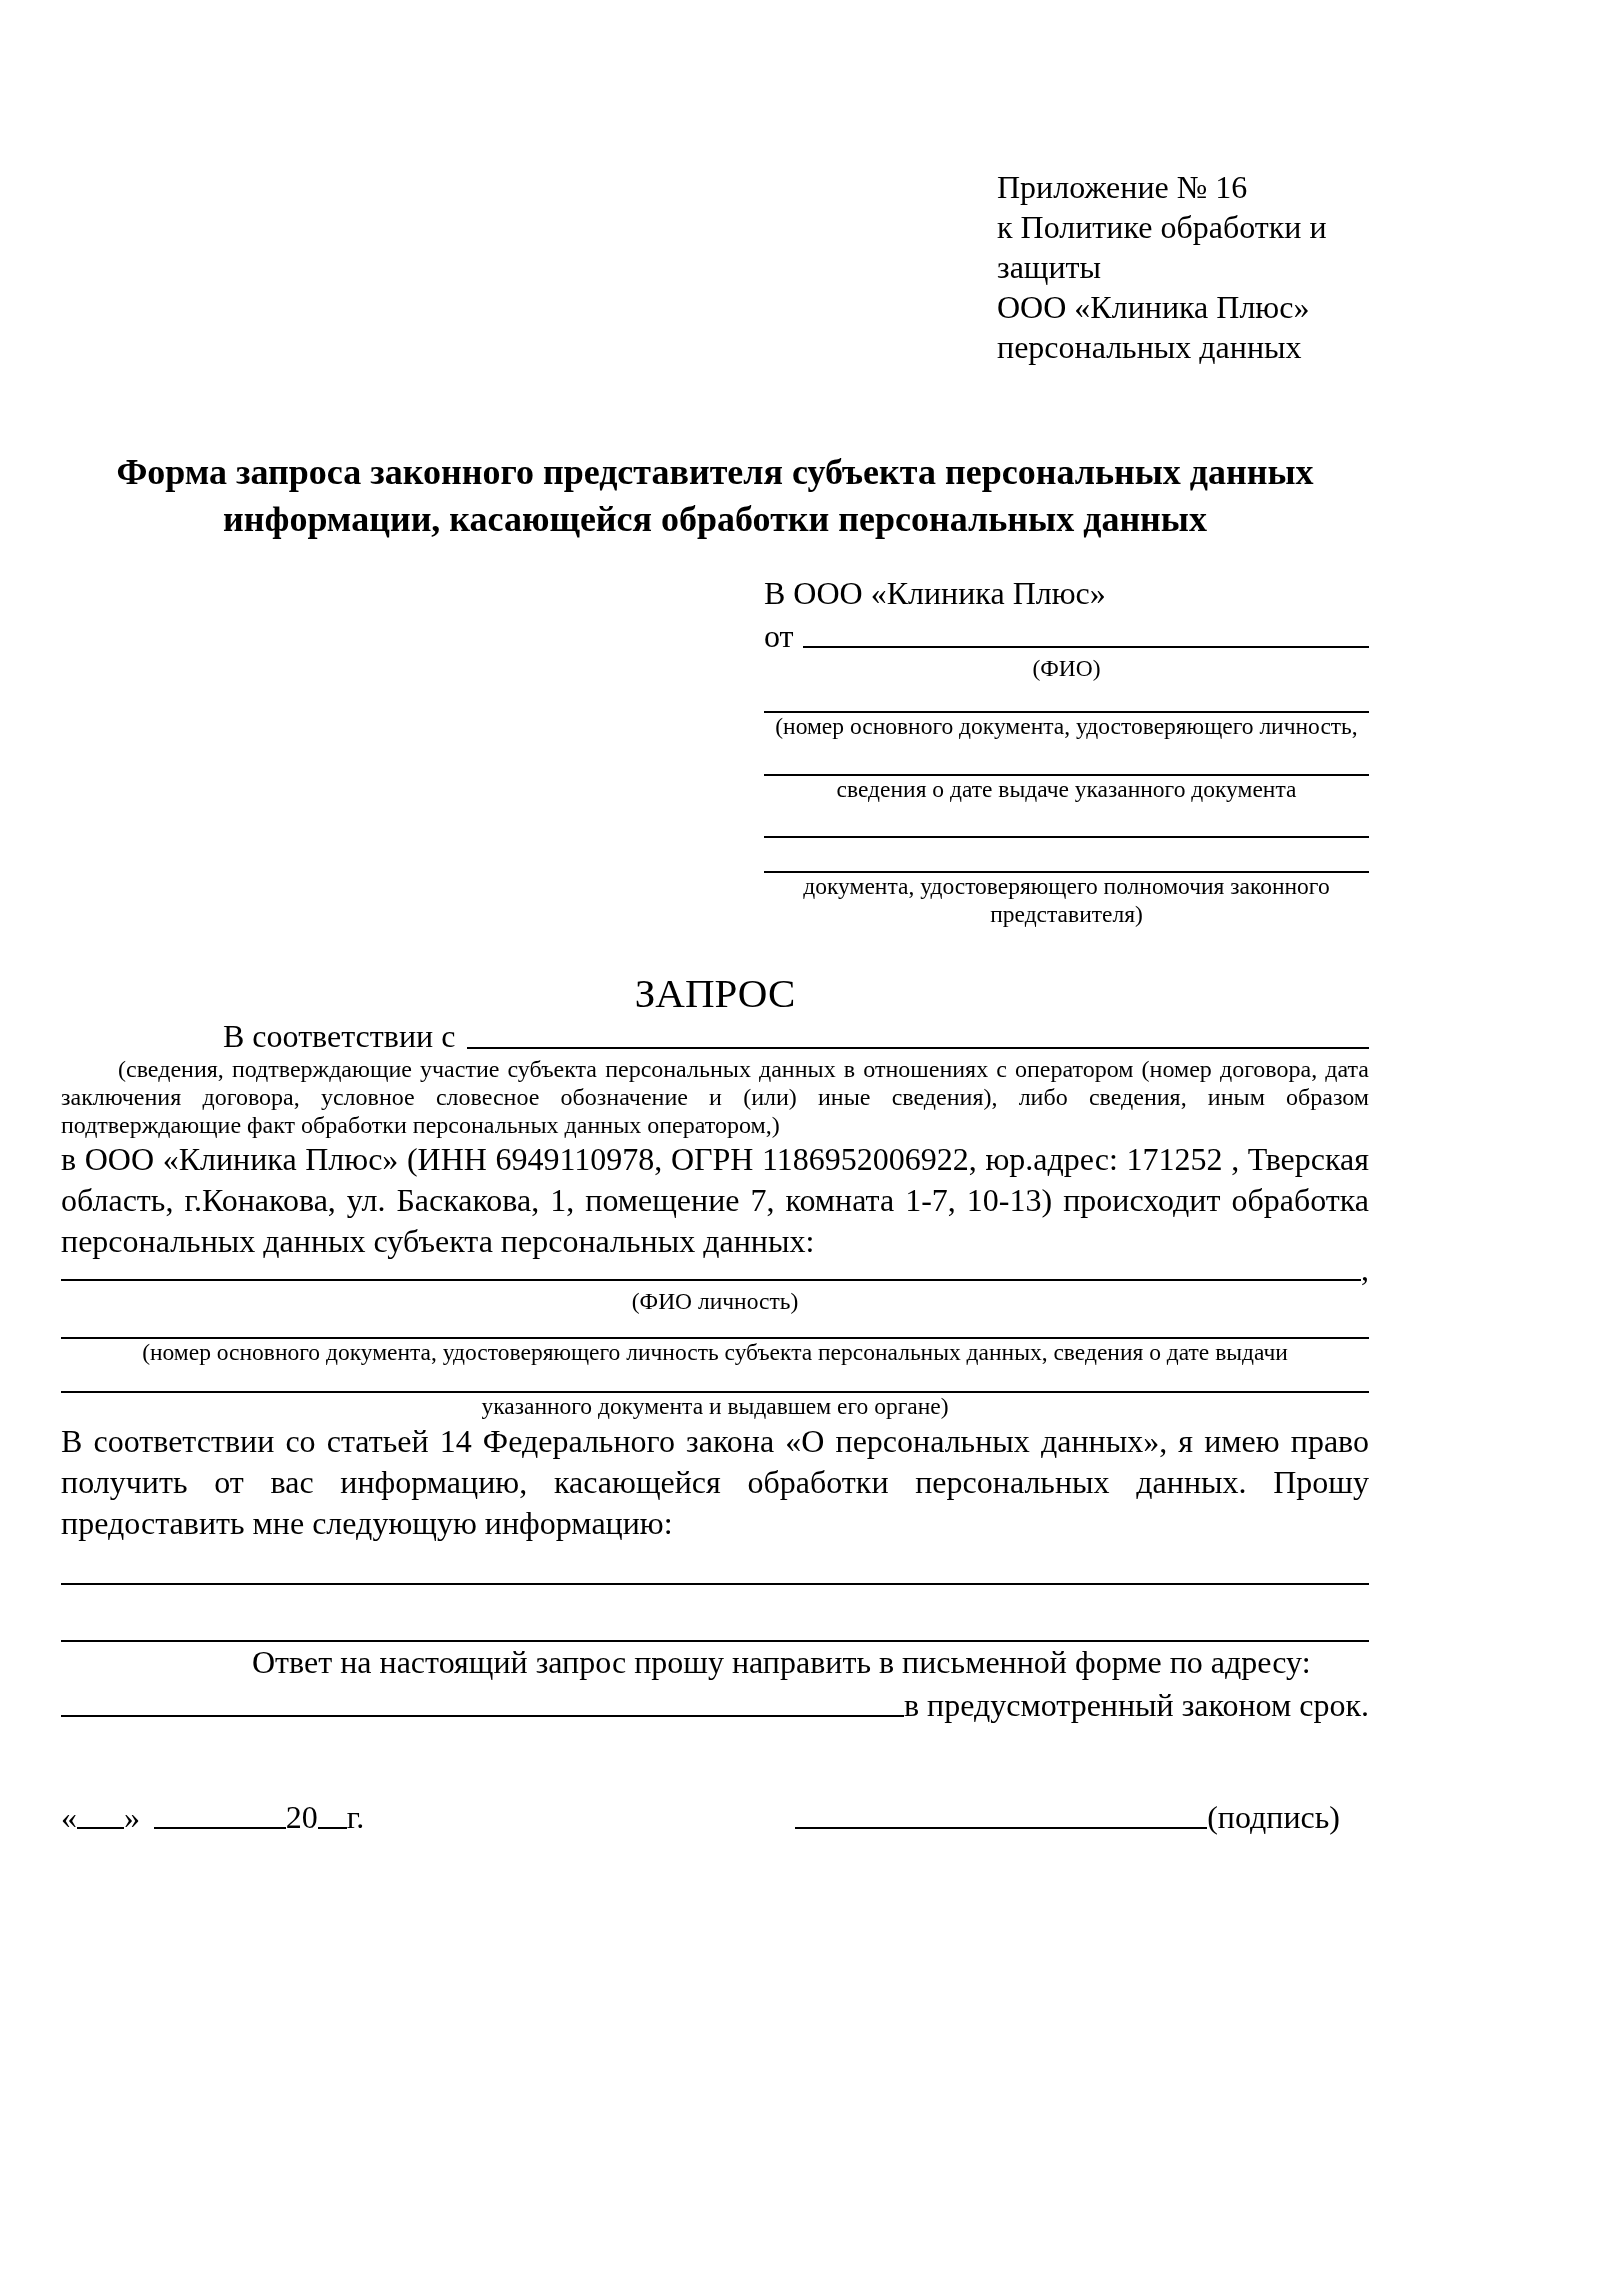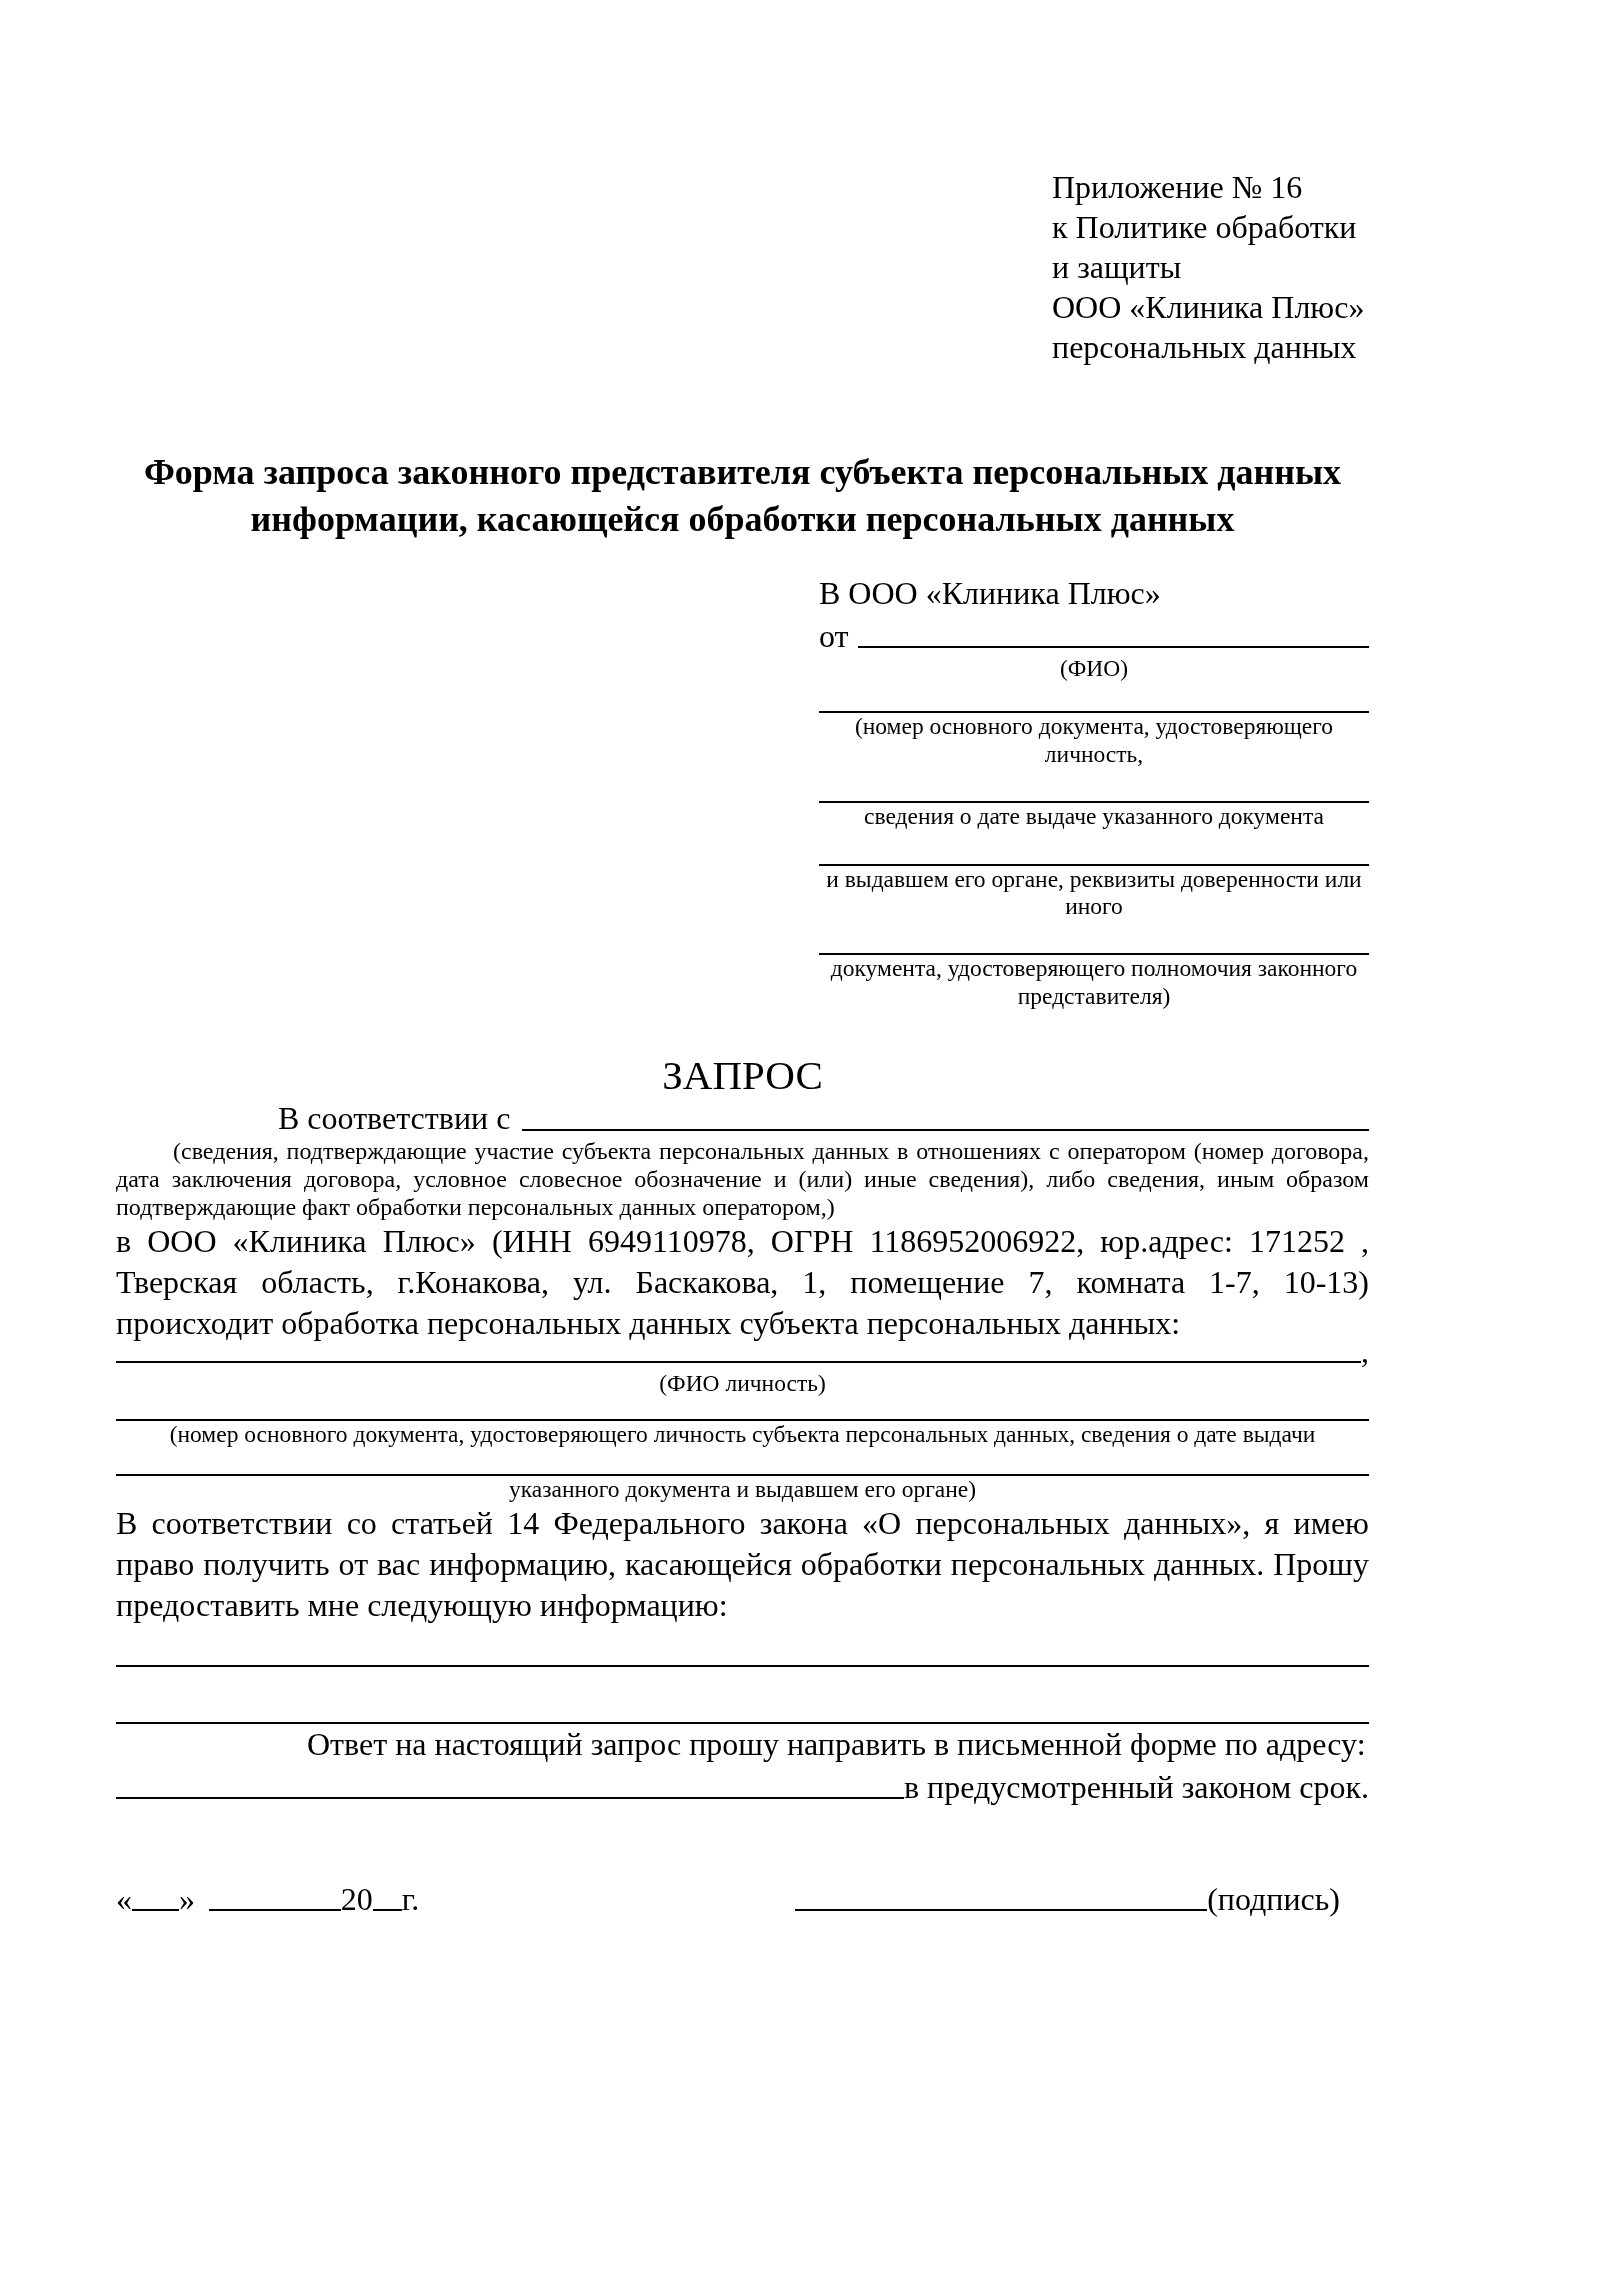--- a/index.html
+++ b/index.html
@@ -4,21 +4,21 @@
 <style>
   html, body { margin: 0; padding: 0; background: #ffffff; }
   .page {
     position: relative;
     width: 1481px;
     height: 2293px;
     background: #ffffff;
     color: #000000;
     font-family: "Liberation Serif", "DejaVu Serif", serif;
     box-sizing: border-box;
-    padding: 167px 112px 0 116px; 
+    padding: 167px 112px 0 61px; 
     overflow: hidden;
   }
 
   
   .appendix {
     margin-left: 936px;
     font-size: 32px;
     line-height: 40px;
   }
 
@@ -125,21 +125,20 @@
     <div class="from-row">
       <span class="lbl">от</span>
       <span class="ul"></span>
     </div>
     <div class="cap">(ФИО)</div>
     <div class="blank b30"></div>
     <div class="cap">(номер основного документа, удостоверяющего личность,</div>
     <div class="blank b34"></div>
     <div class="cap">сведения о дате выдаче указанного документа</div>
     <div class="blank b34"></div>
-    <div class="cap">и выдавшем его органе, реквизиты доверенности или иного</div>
     <div class="blank b34"></div>
     <div class="cap">документа, удостоверяющего полномочия законного представителя)</div>
   </div>
 
   <div class="zapros">ЗАПРОС</div>
 
   <div class="intro-row">
     <span class="lbl">В соответствии с</span>
     <span class="ul"></span>
   </div>

